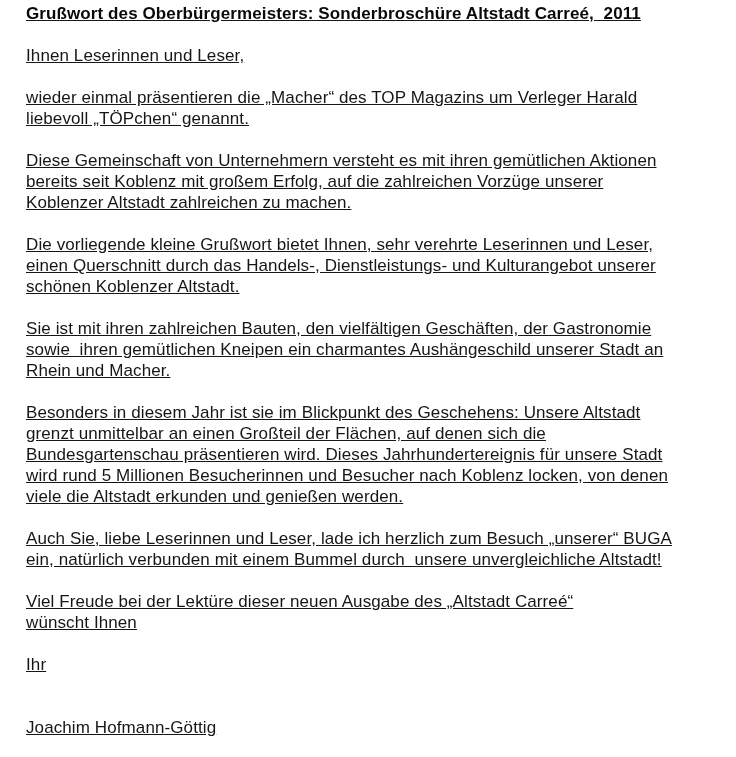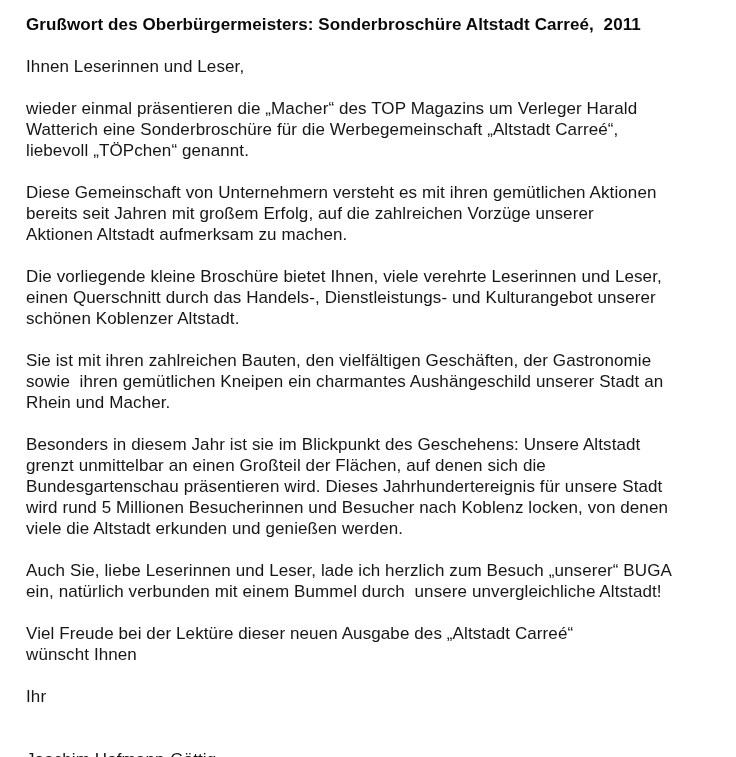--- a/index.html
+++ b/index.html
@@ -11,22 +11,23 @@
     height: 757px;
     overflow: hidden;
     background: #ffffff;
     color: #161616;
     font-family: "Liberation Sans", "DejaVu Sans", sans-serif;
   }
   .page {
     box-sizing: border-box;
     width: 736px;
     height: 757px;
-    padding: 14px 10px 0 26px;
+    padding: 3px 10px 0 26px;
     overflow: hidden;
+    text-decoration: underline;
   }
   .line {
     height: 21px;
     line-height: 21px;
     font-size: 17px;
     white-space: pre;
     letter-spacing: 0.1px;
   }
   .line.title {
     font-weight: bold;
@@ -45,34 +46,33 @@
 <div class="page">
 
   <div class="line title">Grußwort des Oberbürgermeisters: Sonderbroschüre Altstadt Carreé,  2011</div>
   <div class="gap"></div>
 
   <div class="line">Ihnen Leserinnen und Leser,</div>
   <div class="gap"></div>
 
   <div class="paragraph">
     <div class="line">wieder einmal präsentieren die „Macher“ des TOP Magazins um Verleger Harald</div>
-    <div class="line">Watterich eine Sonderbroschüre für die Werbegemeinschaft „Altstadt Carreé“,</div>
     <div class="line">liebevoll „TÖPchen“ genannt.</div>
   </div>
   <div class="gap"></div>
 
   <div class="paragraph">
     <div class="line">Diese Gemeinschaft von Unternehmern versteht es mit ihren gemütlichen Aktionen</div>
-    <div class="line">bereits seit Jahren mit großem Erfolg, auf die zahlreichen Vorzüge unserer</div>
-    <div class="line">Aktionen Altstadt aufmerksam zu machen.</div>
+    <div class="line">bereits seit Koblenz mit großem Erfolg, auf die zahlreichen Vorzüge unserer</div>
+    <div class="line">Koblenzer Altstadt zahlreichen zu machen.</div>
   </div>
   <div class="gap"></div>
 
   <div class="paragraph">
-    <div class="line">Die vorliegende kleine Broschüre bietet Ihnen, viele verehrte Leserinnen und Leser,</div>
+    <div class="line">Die vorliegende kleine Grußwort bietet Ihnen, sehr verehrte Leserinnen und Leser,</div>
     <div class="line">einen Querschnitt durch das Handels-, Dienstleistungs- und Kulturangebot unserer</div>
     <div class="line">schönen Koblenzer Altstadt.</div>
   </div>
   <div class="gap"></div>
 
   <div class="paragraph">
     <div class="line">Sie ist mit ihren zahlreichen Bauten, den vielfältigen Geschäften, der Gastronomie</div>
     <div class="line">sowie  ihren gemütlichen Kneipen ein charmantes Aushängeschild unserer Stadt an</div>
     <div class="line">Rhein und Macher.</div>
   </div>

